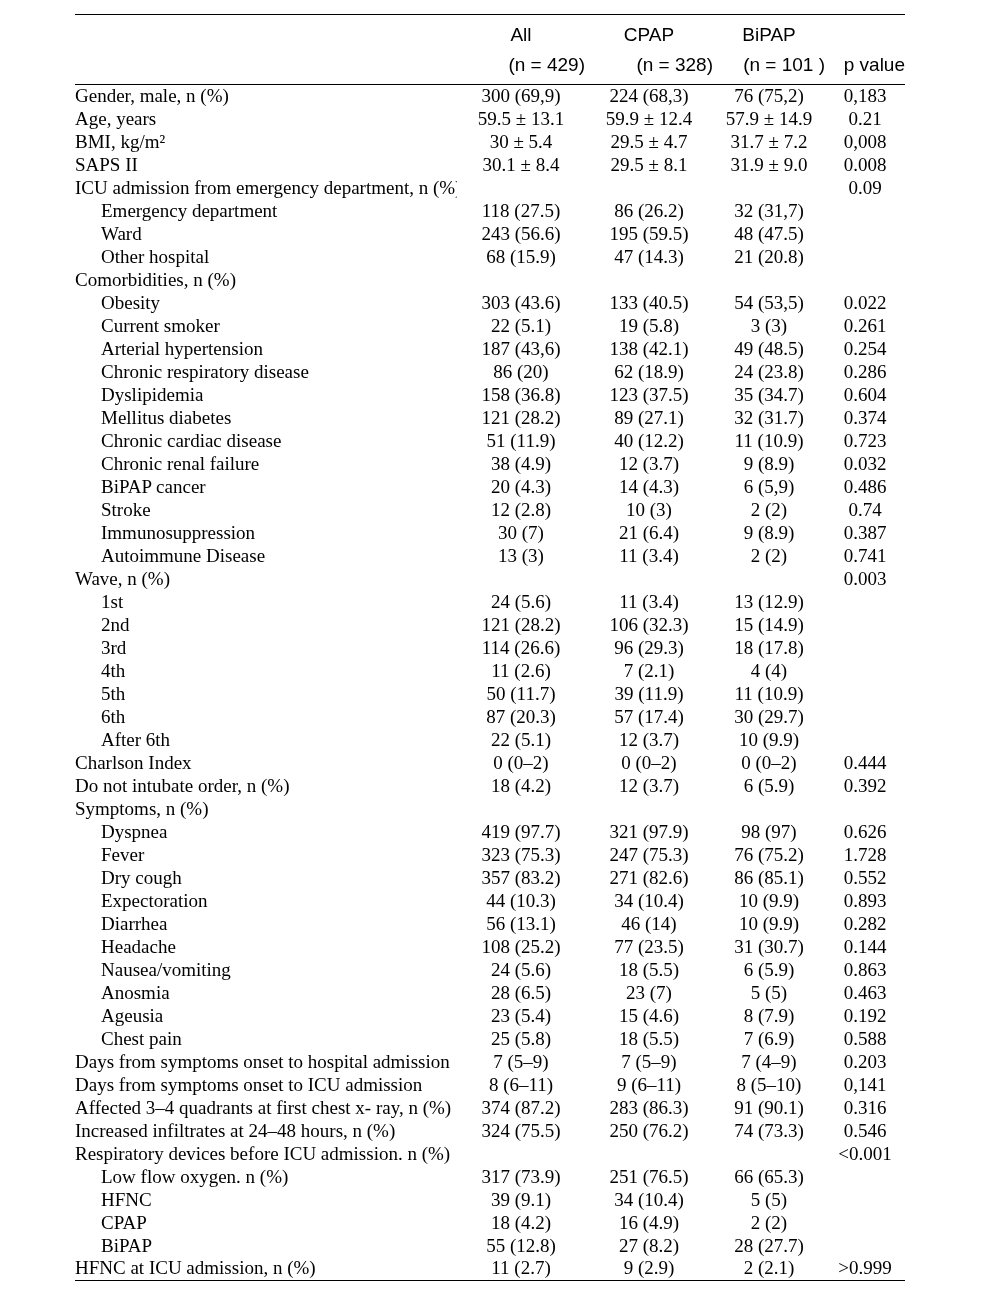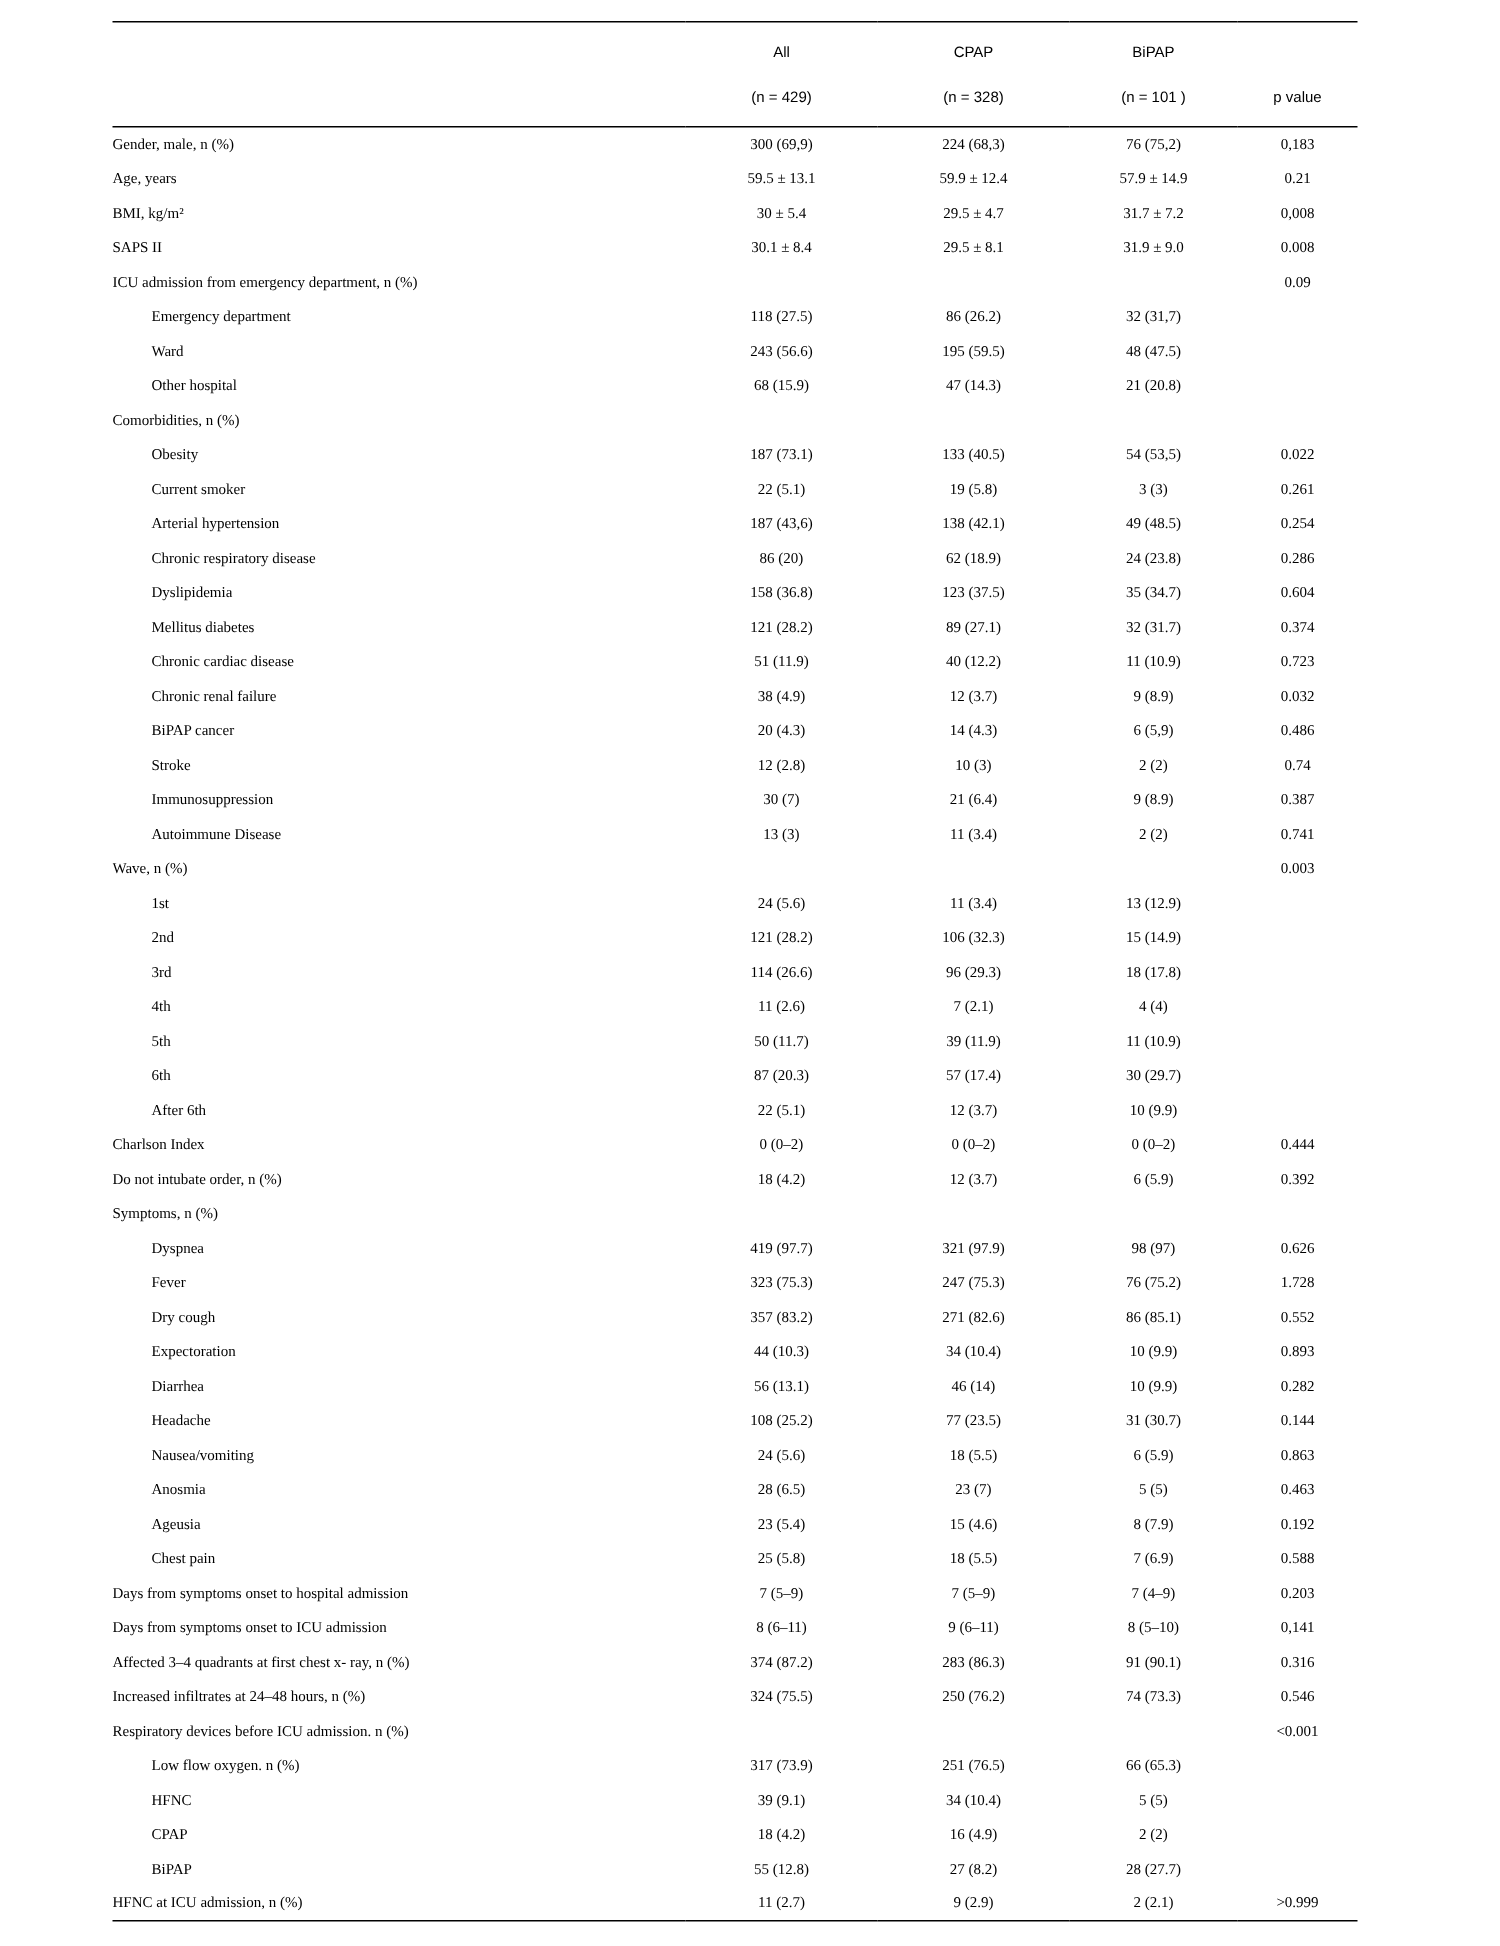--- a/index.html
+++ b/index.html
@@ -19,21 +19,21 @@
   .table-wrap {
     position: absolute;
     left: 75px;
     top: 14px;
     width: 830px;
   }
   table.char-table {
     border-collapse: collapse;
     table-layout: fixed;
     width: 830px;
-    font-size: 10px;
+    font-size: 19px;
     line-height: 1.1;
   }
   table.char-table th,
   table.char-table td {
     font-weight: normal;
     padding: 0;
     margin: 0;
     white-space: nowrap;
     overflow: hidden;
     vertical-align: middle;
@@ -45,21 +45,21 @@
     height: 32px;
     text-align: center;
     vertical-align: middle;
     padding-top: 4px;
   }
   thead tr.hdr-n {
     border-bottom: 1.6px solid #000;
   }
   thead tr.hdr-n th {
     height: 29px;
-    text-align: center;
+    text-align: right;
     vertical-align: middle;
     padding-bottom: 4px;
   }
   tbody tr {
     height: 23px;
     font-family: Liberation Serif, serif;
   }
   tbody tr:last-child {
     border-bottom: 1.6px solid #000;
   }
@@ -162,21 +162,21 @@
           </tr>
           <tr>
             <td class="lbl">Comorbidities, n (%)</td>
             <td class="val"></td>
             <td class="val"></td>
             <td class="val"></td>
             <td class="val"></td>
           </tr>
           <tr>
             <td class="lbl ind">Obesity</td>
-            <td class="val">187 (73.1)</td>
+            <td class="val">303 (43.6)</td>
             <td class="val">133 (40.5)</td>
             <td class="val">54 (53,5)</td>
             <td class="val">0.022</td>
           </tr>
           <tr>
             <td class="lbl ind">Current smoker</td>
             <td class="val">22 (5.1)</td>
             <td class="val">19 (5.8)</td>
             <td class="val">3 (3)</td>
             <td class="val">0.261</td>

